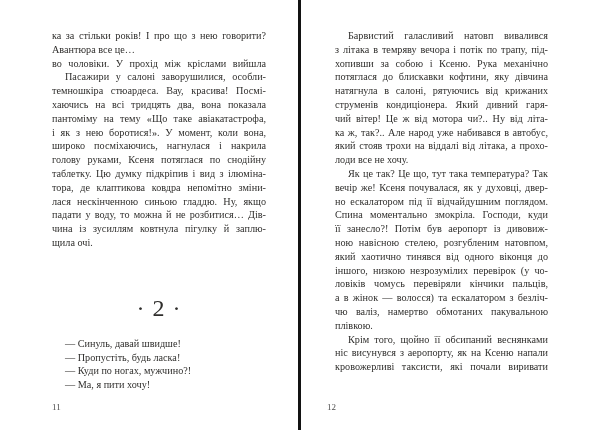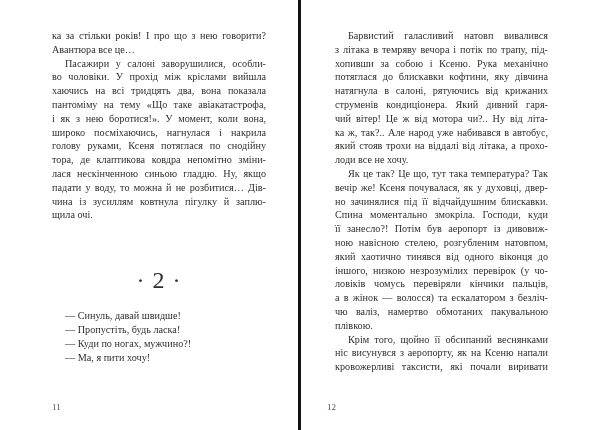--- a/index.html
+++ b/index.html
@@ -74,27 +74,29 @@
 
 <div class="screen">
 
   <div class="page page-left">
     <div class="page-text">
         <div class="block paragraph">
           <div class="line">ка за стільки років! І про що з нею говорити?</div>
           <div class="line last">Авантюра все це…</div>
         </div>
         <div class="block paragraph">
+          <div class="line">во чоловіки. У прохід між кріслами вийшла</div>
           <div class="line indent">Пасажири у салоні заворушилися, особли-</div>
-          <div class="line">во чоловіки. У прохід між кріслами вийшла</div>
+          <div class="line">темношкіра стюардеса. Вау, красива! Посмі-</div>
           <div class="line">хаючись на всі тридцять два, вона показала</div>
           <div class="line">пантоміму на тему «Що таке авіакатастрофа,</div>
           <div class="line">і як з нею боротися!». У момент, коли вона,</div>
           <div class="line">широко посміхаючись, нагнулася і накрила</div>
           <div class="line">голову руками, Ксеня потяглася по снодійну</div>
+          <div class="line">таблетку. Цю думку підкріпив і вид з ілюміна-</div>
           <div class="line">тора, де клаптикова ковдра непомітно зміни-</div>
           <div class="line">лася нескінченною синьою гладдю. Ну, якщо</div>
           <div class="line">падати у воду, то можна й не розбитися… Дів-</div>
           <div class="line">чина із зусиллям ковтнула пігулку й заплю-</div>
           <div class="line last">щила очі.</div>
         </div>
         <div class="chapter-heading">· 2 ·</div>
         <div class="block dialogue">
           <div class="line plain indent">— Синуль, давай швидше!</div>
           <div class="line plain indent">— Пропустіть, будь ласка!</div>
@@ -117,21 +119,21 @@
           <div class="line">натягнула в салоні, рятуючись від крижаних</div>
           <div class="line">струменів кондиціонера. Який дивний гаря-</div>
           <div class="line">чий вітер! Це ж від мотора чи?.. Ну від літа-</div>
           <div class="line">ка ж, так?.. Але народ уже набивався в автобус,</div>
           <div class="line">який стояв трохи на віддалі від літака, а прохо-</div>
           <div class="line last">лоди все не хочу.</div>
         </div>
         <div class="block paragraph">
           <div class="line indent">Як це так? Це що, тут така температура? Так</div>
           <div class="line">вечір же! Ксеня почувалася, як у духовці, двер-</div>
-          <div class="line">но зачинялися під її відчайдушним блискавки.</div>
+          <div class="line">но ескалатором під її відчайдушним поглядом.</div>
           <div class="line">Спина моментально змокріла. Господи, куди</div>
           <div class="line">її занесло?! Потім був аеропорт із дивовиж-</div>
           <div class="line">ною навісною стелею, розгубленим натовпом,</div>
           <div class="line">який хаотично тинявся від одного віконця до</div>
           <div class="line">іншого, низкою незрозумілих перевірок (у чо-</div>
           <div class="line">ловіків чомусь перевіряли кінчики пальців,</div>
           <div class="line">а в жінок — волосся) та ескалатором з безліч-</div>
           <div class="line">чю валіз, намертво обмотаних пакувальною</div>
           <div class="line last">плівкою.</div>
         </div>

